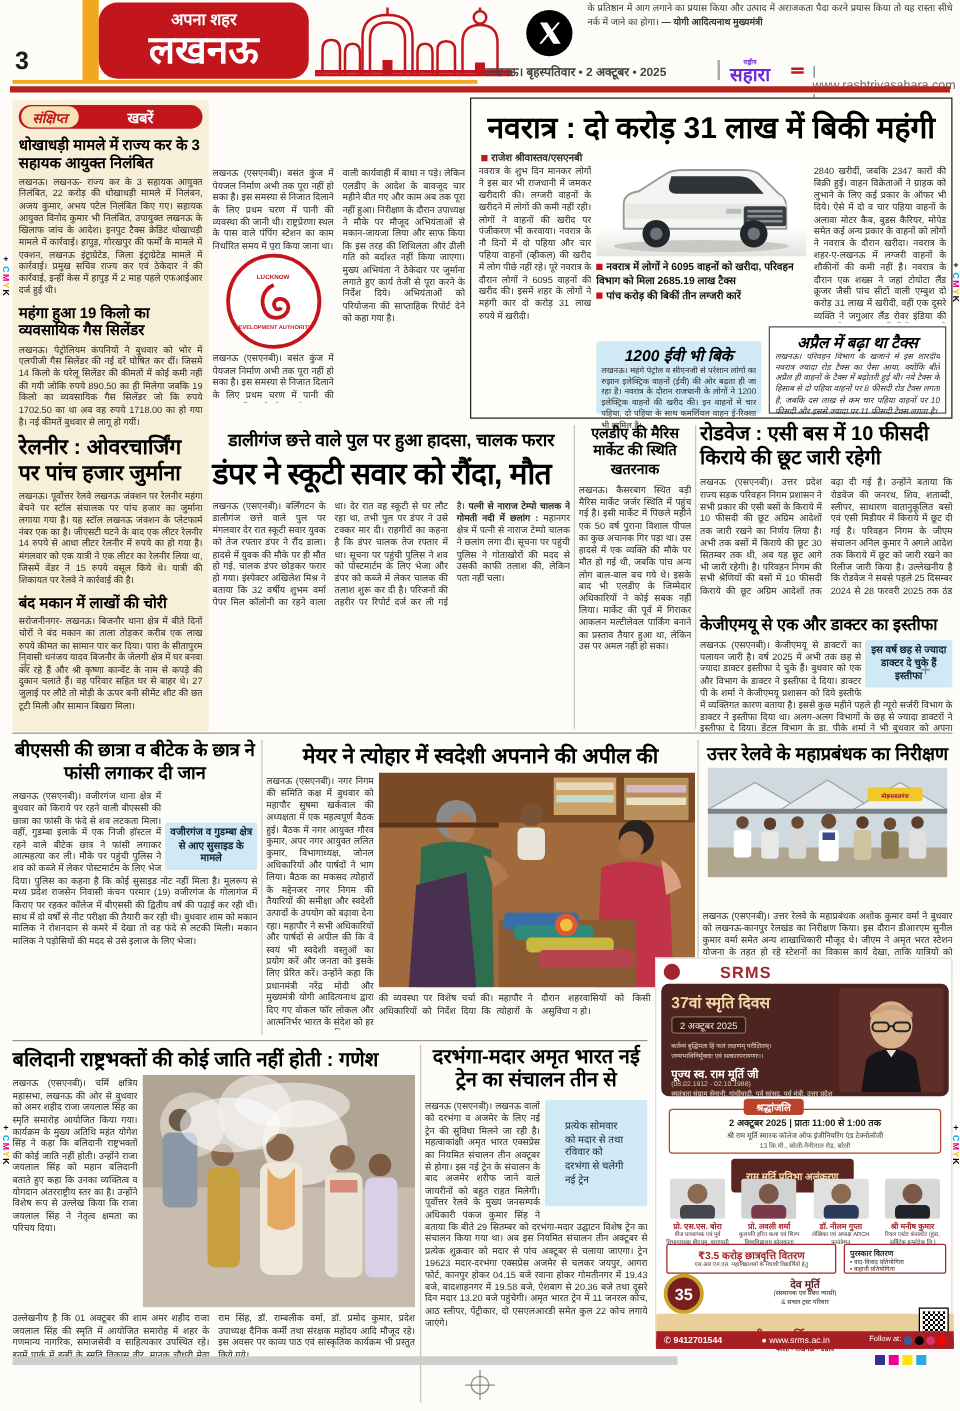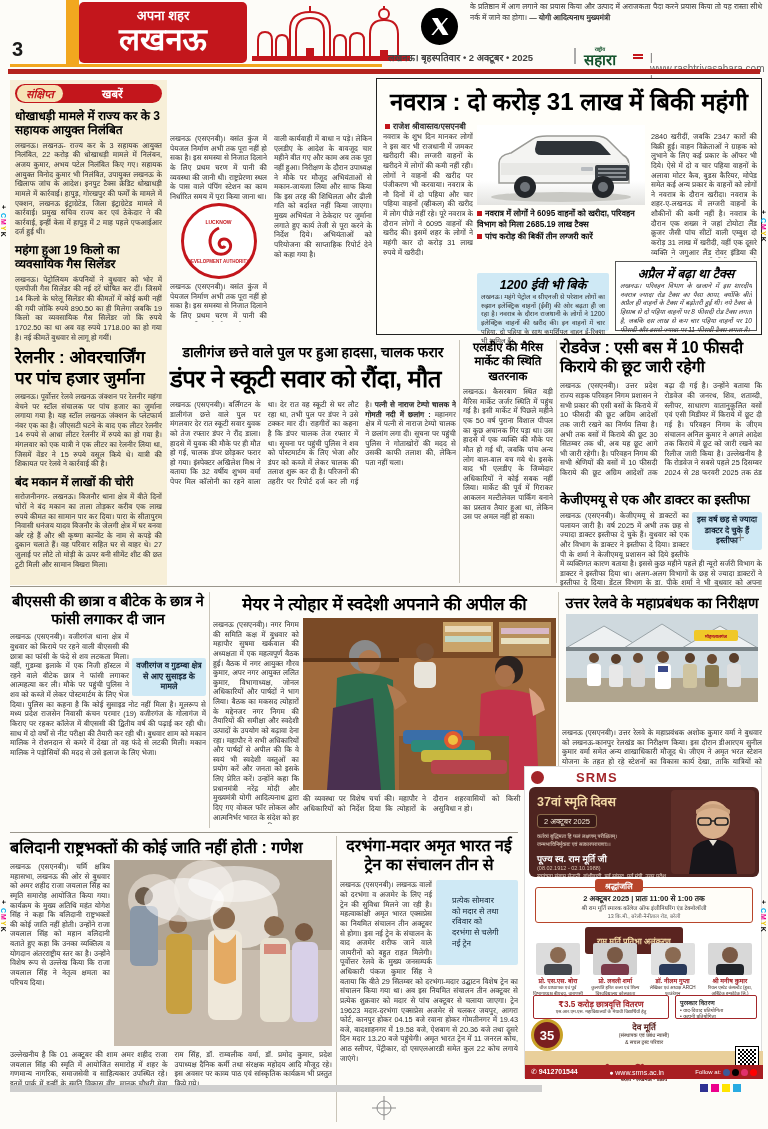--- a/index.html
+++ b/index.html
@@ -27,21 +27,21 @@
   .boxtitle { font-style:italic; font-weight:800; text-align:center; font-size:12.5px; color:#000; }
   .ad-small { font-size:5.6px; color:#3a2a22; line-height:1.25; }
 </style>
 </head>
 <body>
 
 <div class="page">
 
   <div class="abs" style="left:12px;top:38px;font-size:20px;font-weight:700;">3</div>
   <div class="abs" style="left:66px;top:0;width:13px;height:64px;background:#f2a71f;"></div>
-  <div class="abs" style="left:79px;top:2px;width:168px;height:61px;background:#c3161c;border-radius:5px;text-align:center;color:#fff;">
+  <div class="abs" style="left:79px;top:2px;width:168px;height:61px;background:#c3161c;border-radius:15px;text-align:center;color:#fff;">
     <div style="font-size:13px;margin-top:4px;font-weight:600;">अपना शहर</div>
     <div style="font-size:31px;font-weight:800;line-height:1.05;">लखनऊ</div>
   </div>
 
   <div class="abs" style="left:250px;top:4px;width:162px;height:58px;">
     <svg width="162" height="58" viewBox="0 0 162 58">
       <g stroke="#c3161c" fill="none" stroke-width="2">
         <path d="M2 56 L160 56"></path>
         <path d="M40 56 V26 Q40 8 60 8 Q80 8 80 26 V56"></path>
         <path d="M46 56 V28 Q46 14 60 14 Q74 14 74 28 V56"></path>
@@ -66,21 +66,21 @@
     <svg width="19" height="19" viewBox="0 0 20 20">
         <path d="M2 1 L8.2 1 L12 7 L17 1 L19 1 L13 8.4 L19.5 19 L13.3 19 L9.1 12.4 L3.6 19 L1.4 19 L8 11 Z" fill="#fff"></path>
       </svg>
   </div>
   <div class="abs jt" style="left:470px;top:2px;width:292px;font-size:7.5px;line-height:1.4;color:#333;">
     <span>के प्रतिष्ठान में आग लगाने का प्रयास किया और उत्पाद में अराजकता पैदा करने प्रयास किया तो यह रास्ता सीधे नर्क में जाने का होगा।</span>
     <span style="font-weight:700;">— योगी आदित्यनाथ मुख्यमंत्री</span>
   </div>
   <div class="abs" style="left:388px;top:51px;font-size:9.5px;font-weight:700;color:#444;">लखनऊ। बृहस्पतिवार • 2 अक्टूबर • 2025</div>
   <div class="abs" style="left:574px;top:48px;width:2px;height:16px;background:#aaa;"></div>
-  <div class="abs" style="left:584px;top:46px;text-align:center;color:#14532d;">
+  <div class="abs" style="left:584px;top:46px;text-align:center;color:#6d28d9;">
     <div style="font-size:5px;font-weight:700;">राष्ट्रीय</div>
     <div style="font-size:15px;font-weight:800;line-height:1;">सहारा</div>
   </div>
   <div class="abs" style="left:633px;top:57px;width:10px;height:2px;background:#c3161c;box-shadow:0 -3px 0 #c3161c;"></div>
   <div class="abs" style="left:650px;top:52px;font-size:10px;color:#666;">| www.rashtriyasahara.com |</div>
   <div class="abs" style="left:10px;top:64px;width:372px;height:3px;background:#f2a71f;"></div>
   <div class="abs" style="left:8px;top:69px;width:752px;height:5px;background:#b5231e;"></div>
 
   <div class="abs" style="left:10px;top:80px;width:157px;height:505px;background:#f7efd8;padding:4px 5px;">
     <div style="height:19px;background:#c3161c;border-radius:10px;display:flex;align-items:center;overflow:hidden;">

